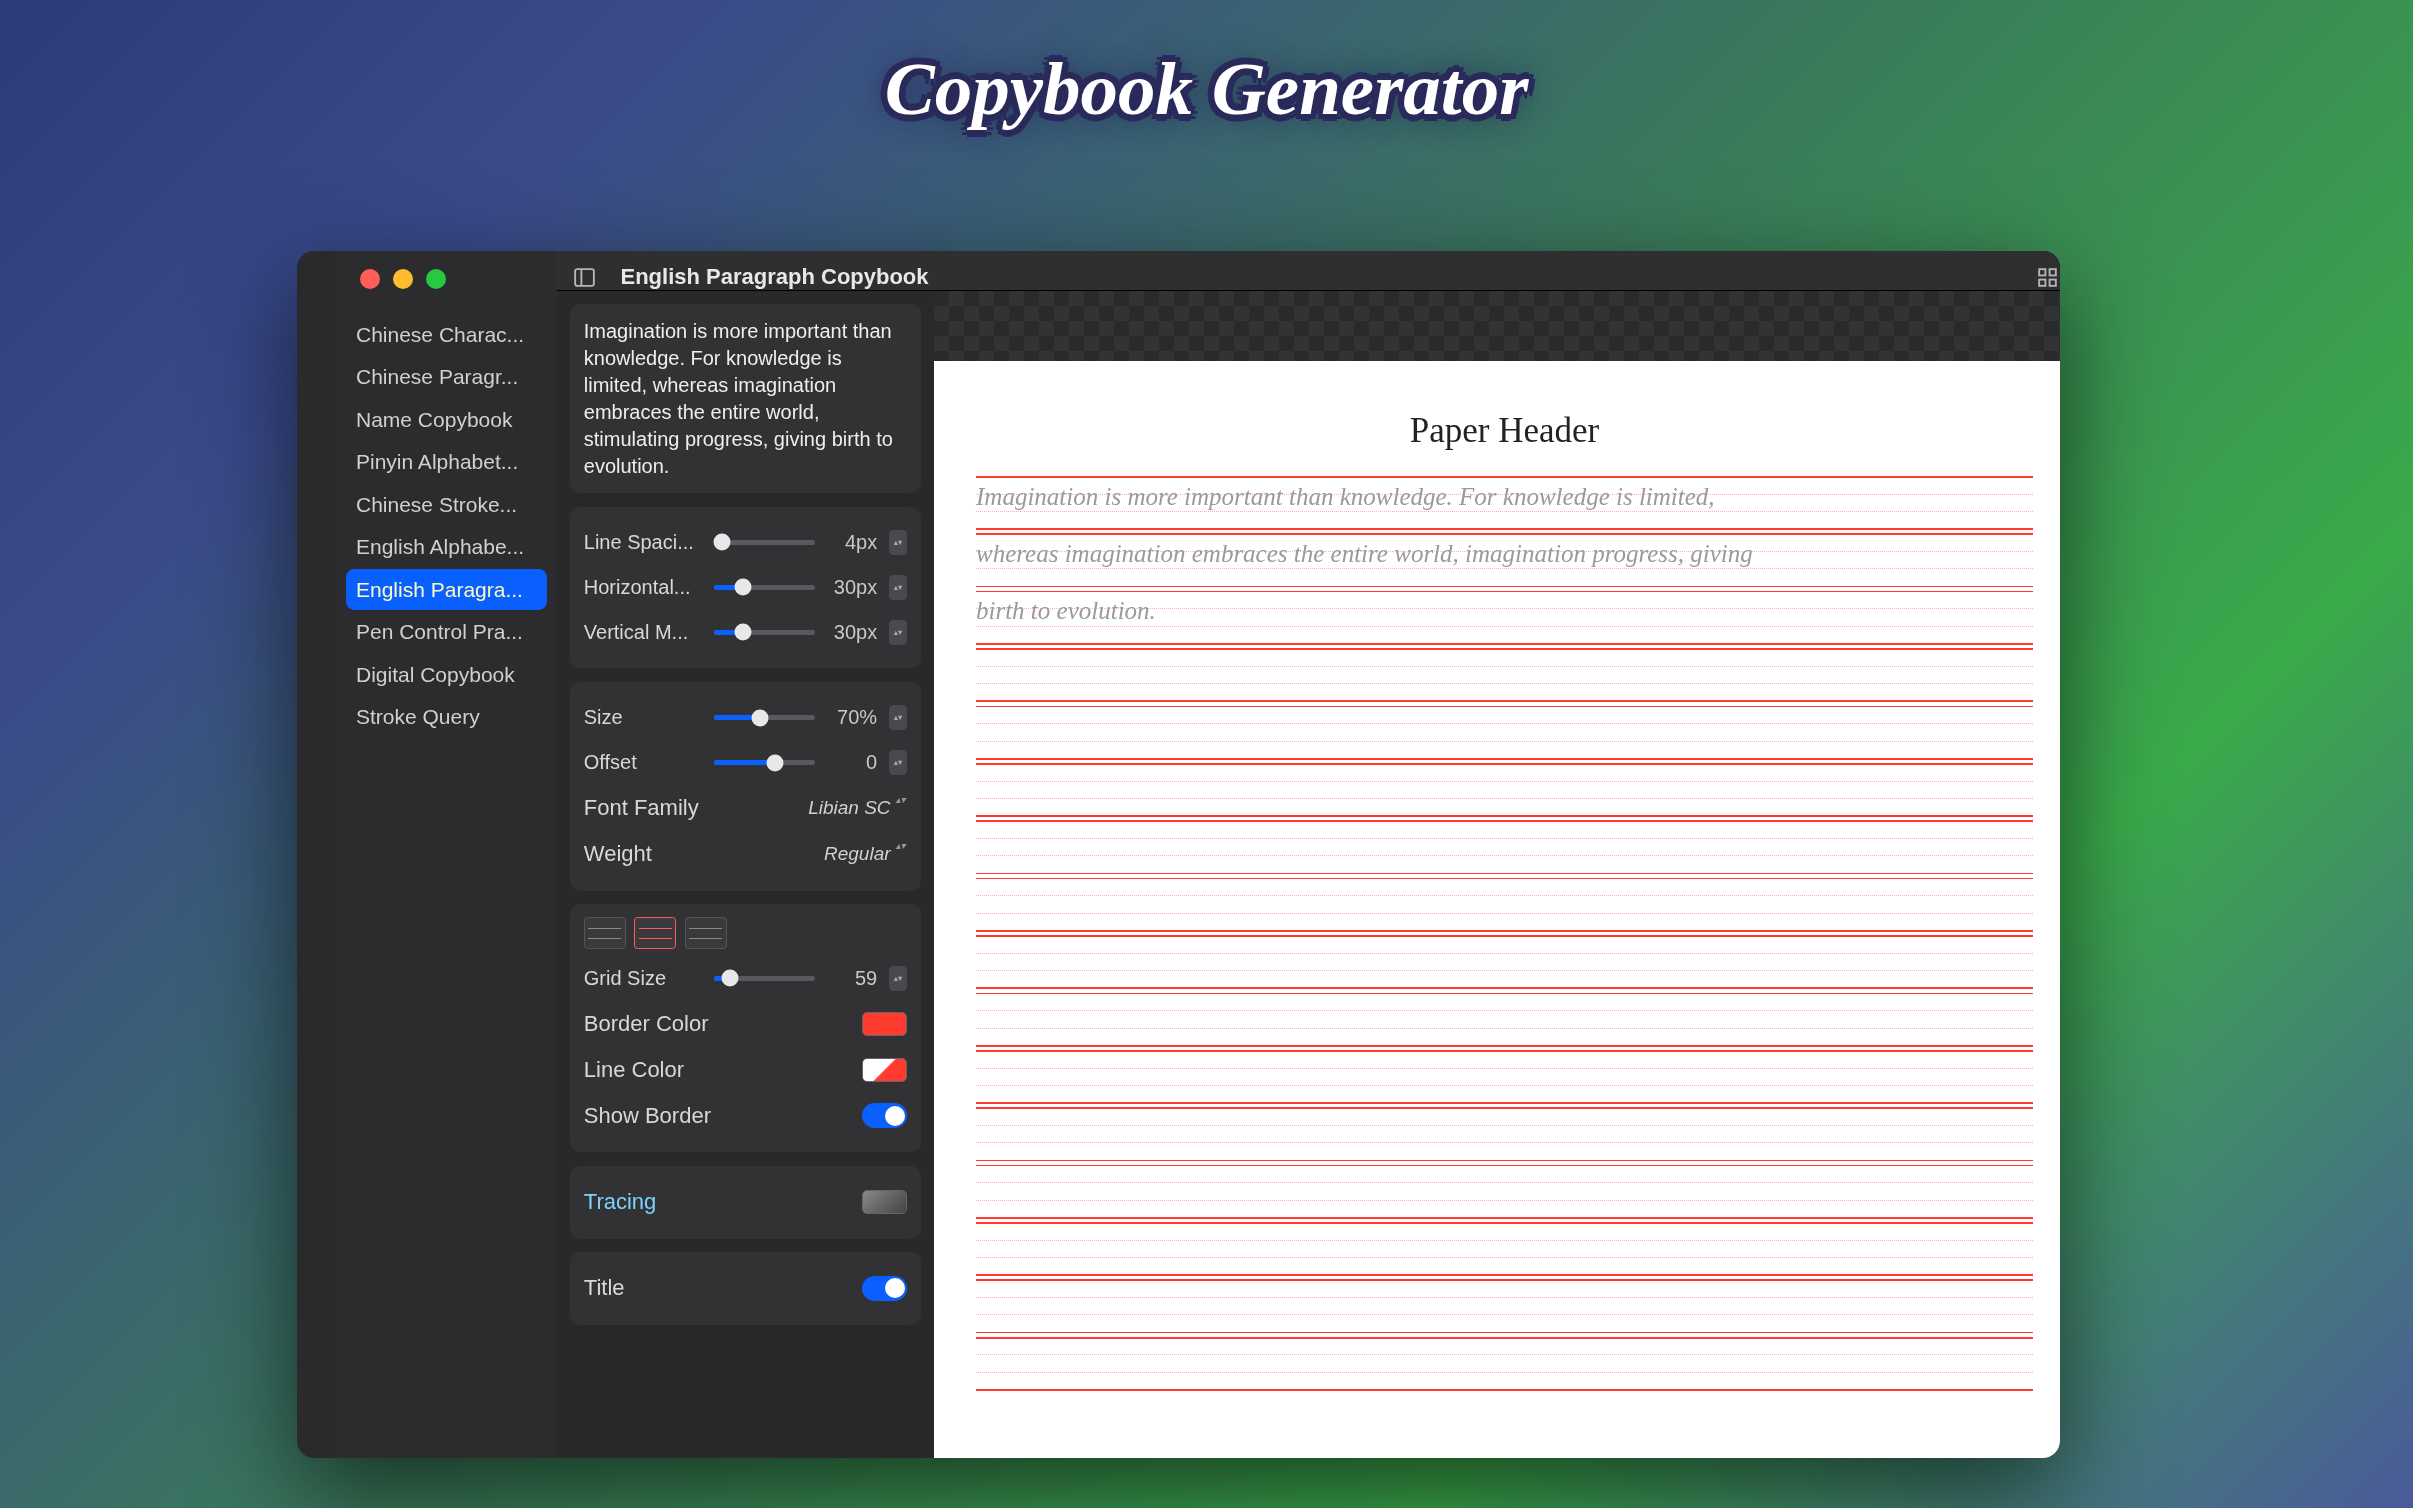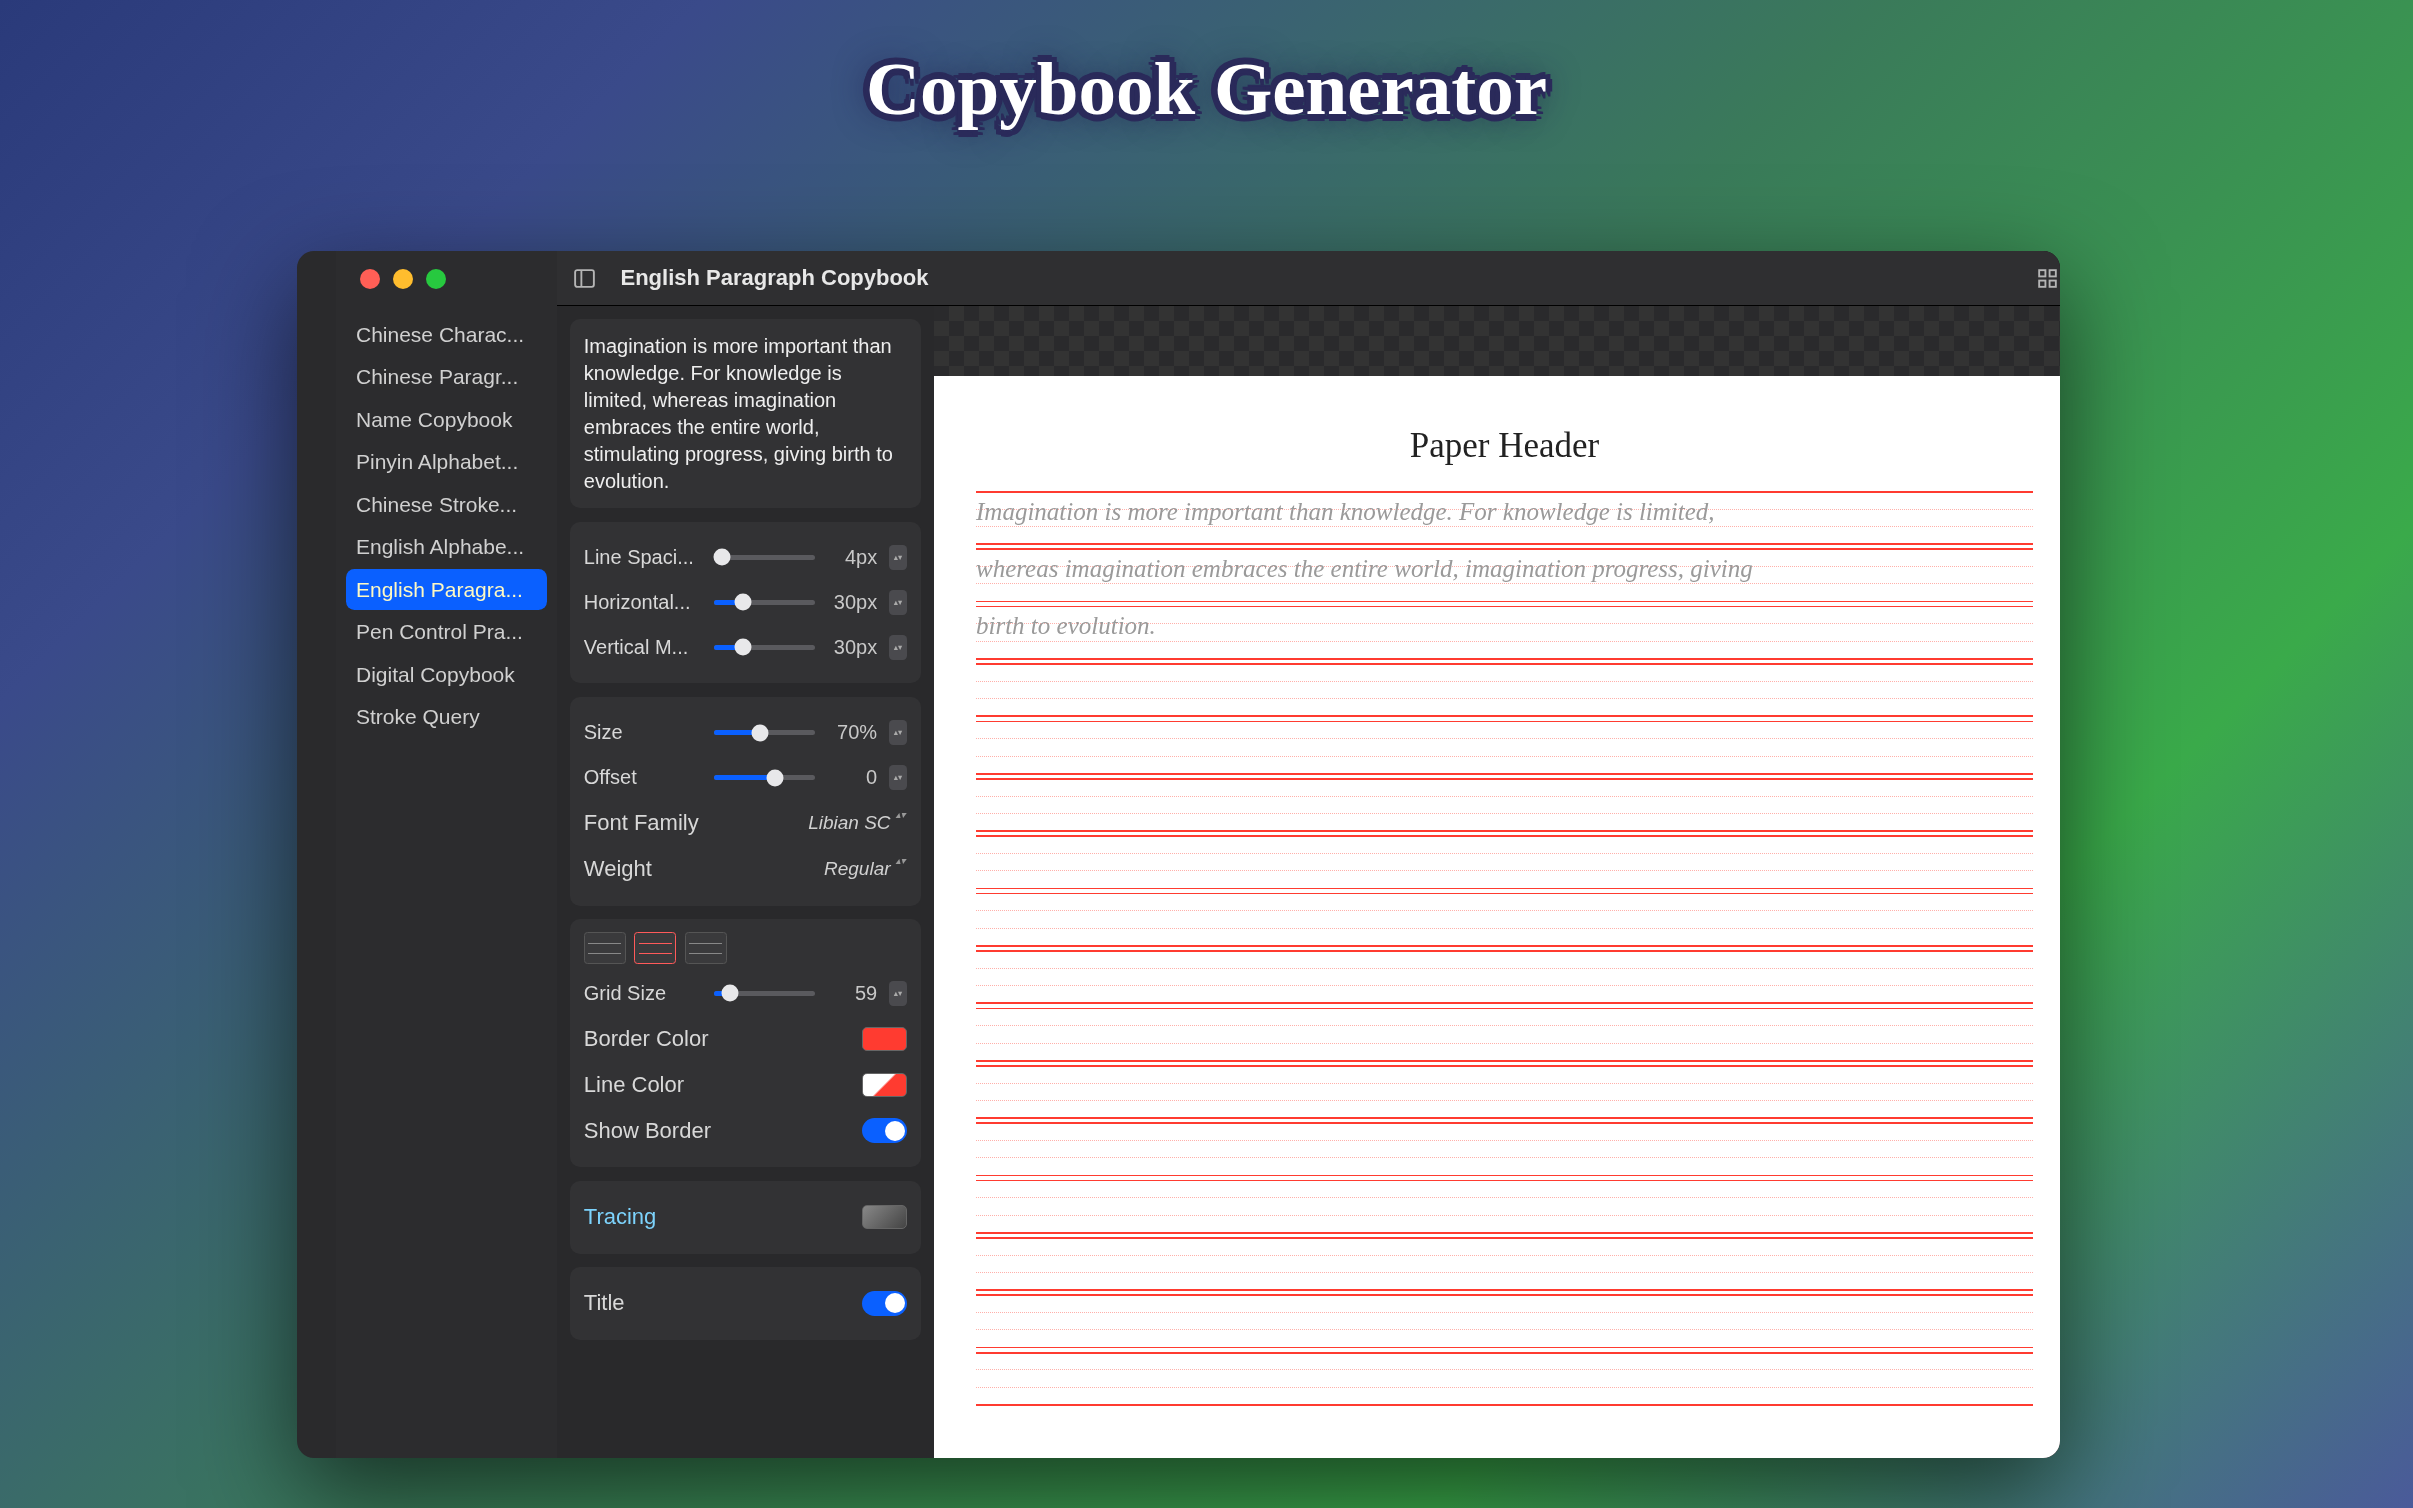--- a/index.html
+++ b/index.html
@@ -20,20 +20,21 @@
   font-size: 75px;
   font-weight: bold;
   color: #fff;
   text-shadow:
     -5px -5px 0 #2a2a5a, 5px -5px 0 #2a2a5a,
     -5px 5px 0 #2a2a5a, 5px 5px 0 #2a2a5a,
     -6.7px 0 0 #2a2a5a, 6.7px 0 0 #2a2a5a,
     0 -6.7px 0 #2a2a5a, 0 6.7px 0 #2a2a5a,
     0 0 34px #1a1a4a;
   white-space: nowrap;
+  font-style: italic;
 }
 .window {
   position: absolute;
   top: 251px; left: 297px;
   width: 1763px; height: 1207px;
   background: #2a2a2c;
   border-radius: 17px;
   box-shadow: 0 34px 101px rgba(0,0,0,0.6);
   overflow: hidden;
   display: flex;
@@ -56,22 +57,22 @@
   padding: 8.4px 10px;
   color: #d0d0d0;
   border-radius: 8.4px;
   font-size: 21px;
   cursor: pointer;
   white-space: nowrap; overflow: hidden; text-overflow: ellipsis;
 }
 .side-item.active { background: #0a60ff; color: #fef9c3; }
 .main { flex: 1; display: flex; flex-direction: column; background: #1f1f21; }
 .toolbar {
-  height: 55px;
-  display: flex; align-items: center;
+  height: 40px;
+  display: flex; align-items: flex-end;
   padding: 0 15px;
   gap: 23.5px;
   border-bottom: 0.8px solid #000; background: #2f2f31;
 }
 .tool-icon { width: 25px; height: 25px; color: #b5b5b5; cursor: pointer; }
 .window-title { color: #e8e8e8; font-weight: 600; font-size: 22px; }
 .spacer { flex: 1; }
 .content-row { flex: 1; display: flex; overflow: hidden; }
 .inspector {
   width: 377px;

